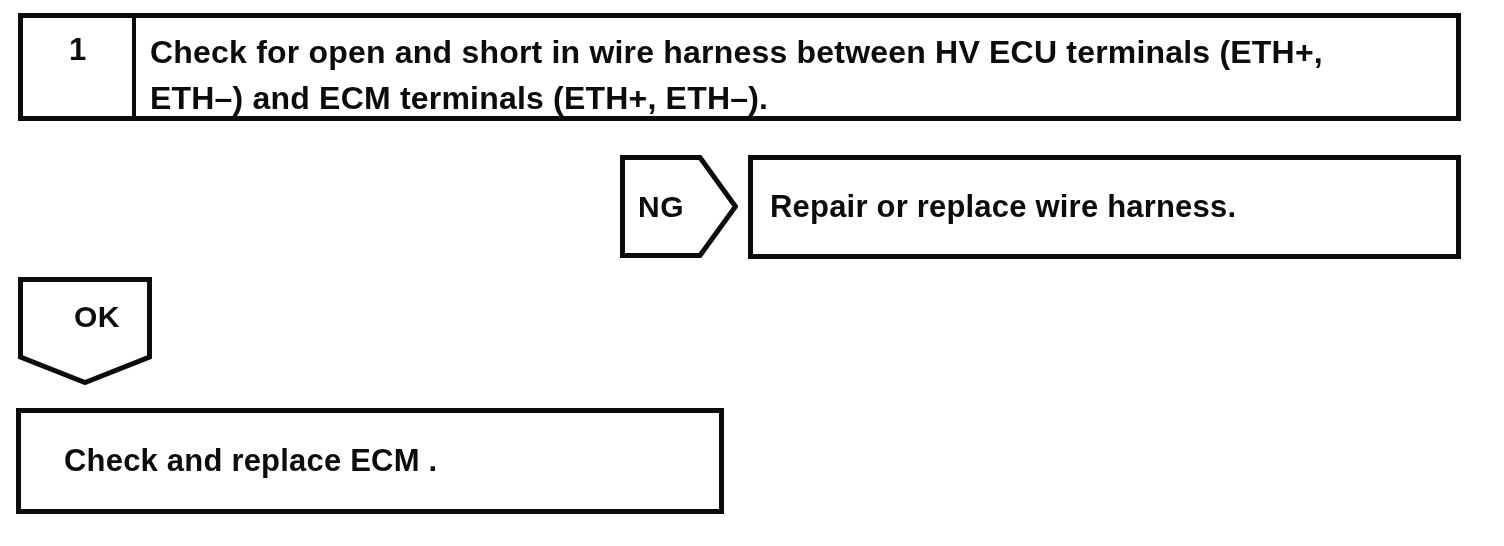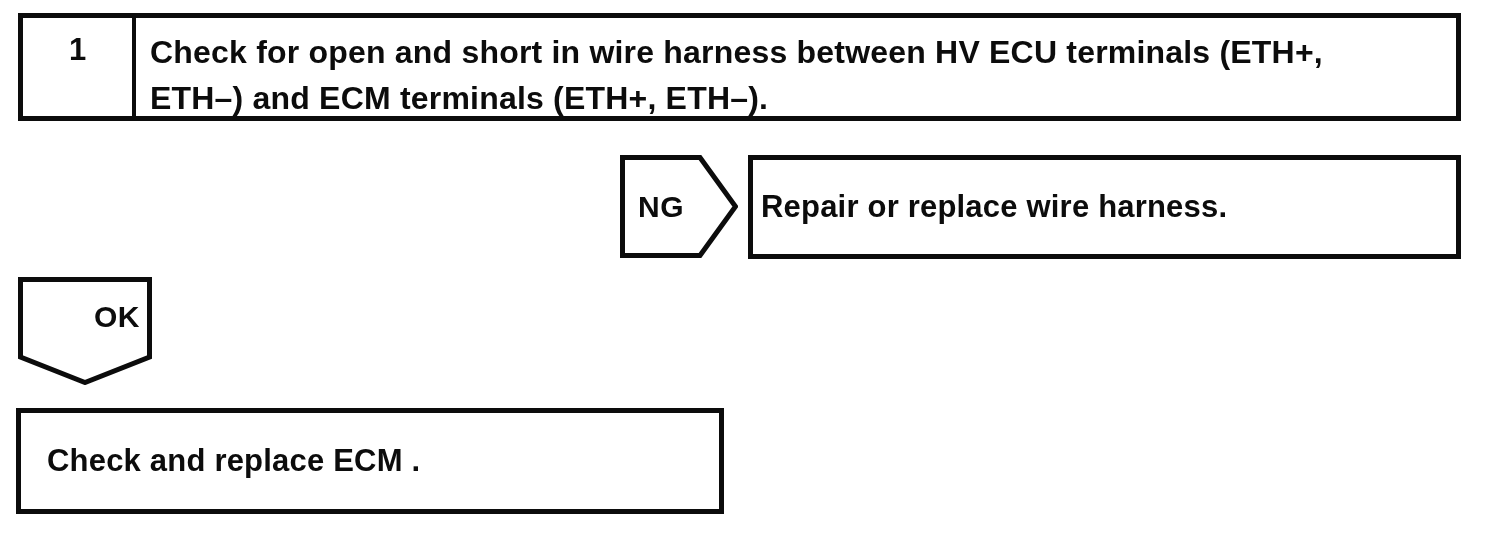--- a/index.html
+++ b/index.html
@@ -50,34 +50,34 @@
     position: absolute;
     display: flex;
     align-items: center;
     justify-content: center;
     font-size: 30px;
     letter-spacing: 0.5px;
   }
   .ng-connector { left: 620px; top: 155px; width: 118px; height: 95px; }
   .ng-connector .tag-label { left: 0; top: 0; width: 82px; height: 103px; }
   .ok-connector { left: 18px; top: 277px; width: 134px; height: 108px; }
-  .ok-connector .tag-label { left: 0; top: 0; width: 158px; height: 80px; margin-left: 20px; }
+  .ok-connector .tag-label { left: 0; top: 0; width: 158px; height: 80px; }
 
   
   .action-box {
     position: absolute;
     border: 5px solid var(--ink);
     background: var(--bg);
     display: flex;
     align-items: center;
     font-size: 31px;
     letter-spacing: 0.2px;
   }
-  .ng-action-box { left: 748px; top: 155px; width: 713px; height: 104px; padding-left: 8px; }
-  .ok-action-box { left: 16px;  top: 408px; width: 708px; height: 106px; padding-left: 26px; }
+  .ng-action-box { left: 748px; top: 155px; width: 713px; height: 104px; padding-left: 17px; }
+  .ok-action-box { left: 16px;  top: 408px; width: 708px; height: 106px; padding-left: 43px; }
 </style>
 </head>
 <body>
 
 <div class="canvas">
 
   <div class="step-box">
     <div class="step-num">1</div>
     <div class="step-desc">Check for open and short in wire harness between HV ECU terminals (ETH+, ETH–) and ECM terminals (ETH+, ETH–).</div>
   </div>

